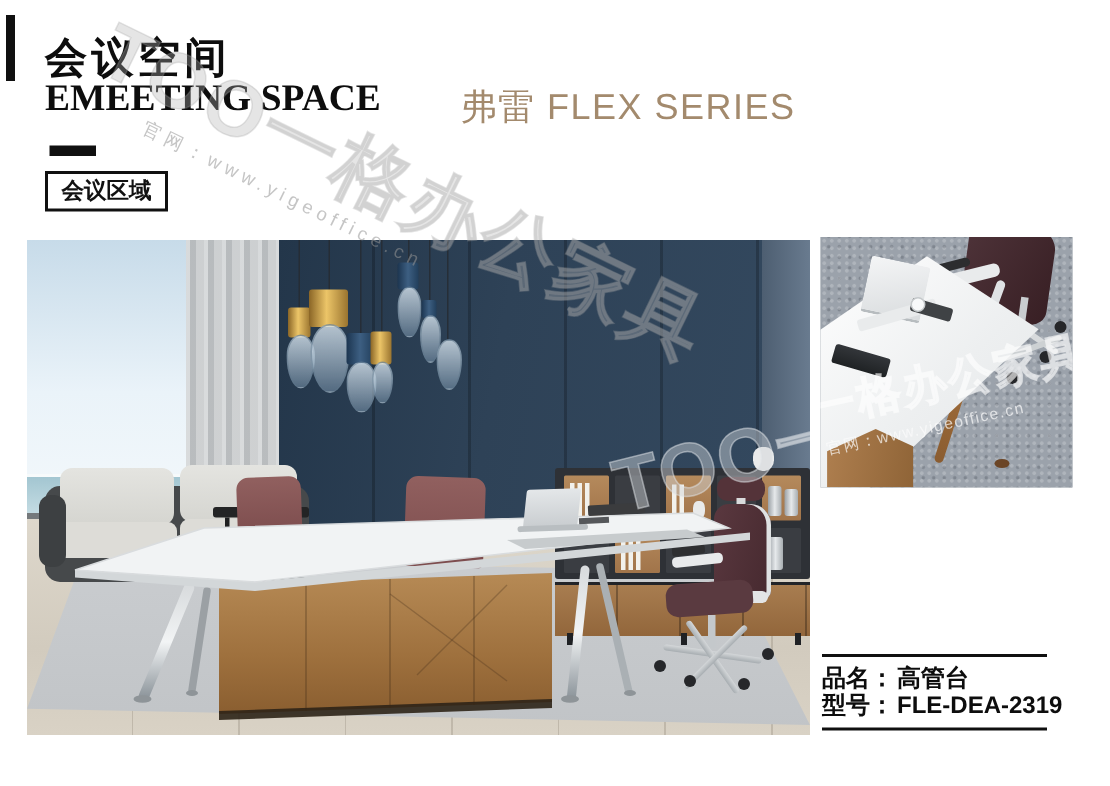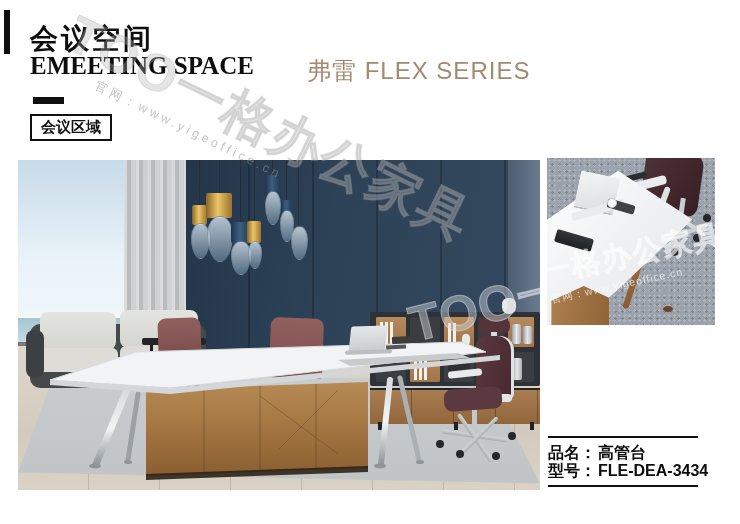--- a/index.html
+++ b/index.html
@@ -319,17 +319,17 @@
       <div class="wm-brand">一格办公家具</div>
       <div class="wm-url">官网：www.yigeoffice.cn</div>
     </div>
   </div>
 
   <div class="abs info">
     <div class="row">
       <span class="lab">品名：</span><span>高管台</span>
     </div>
     <div class="row">
-      <span class="lab">型号：</span><span>FLE-DEA-3434</span>
+      <span class="lab">型号：</span><span>FLE-DEA-2319</span>
     </div>
   </div>
 
 </div>
 
 </body></html>

